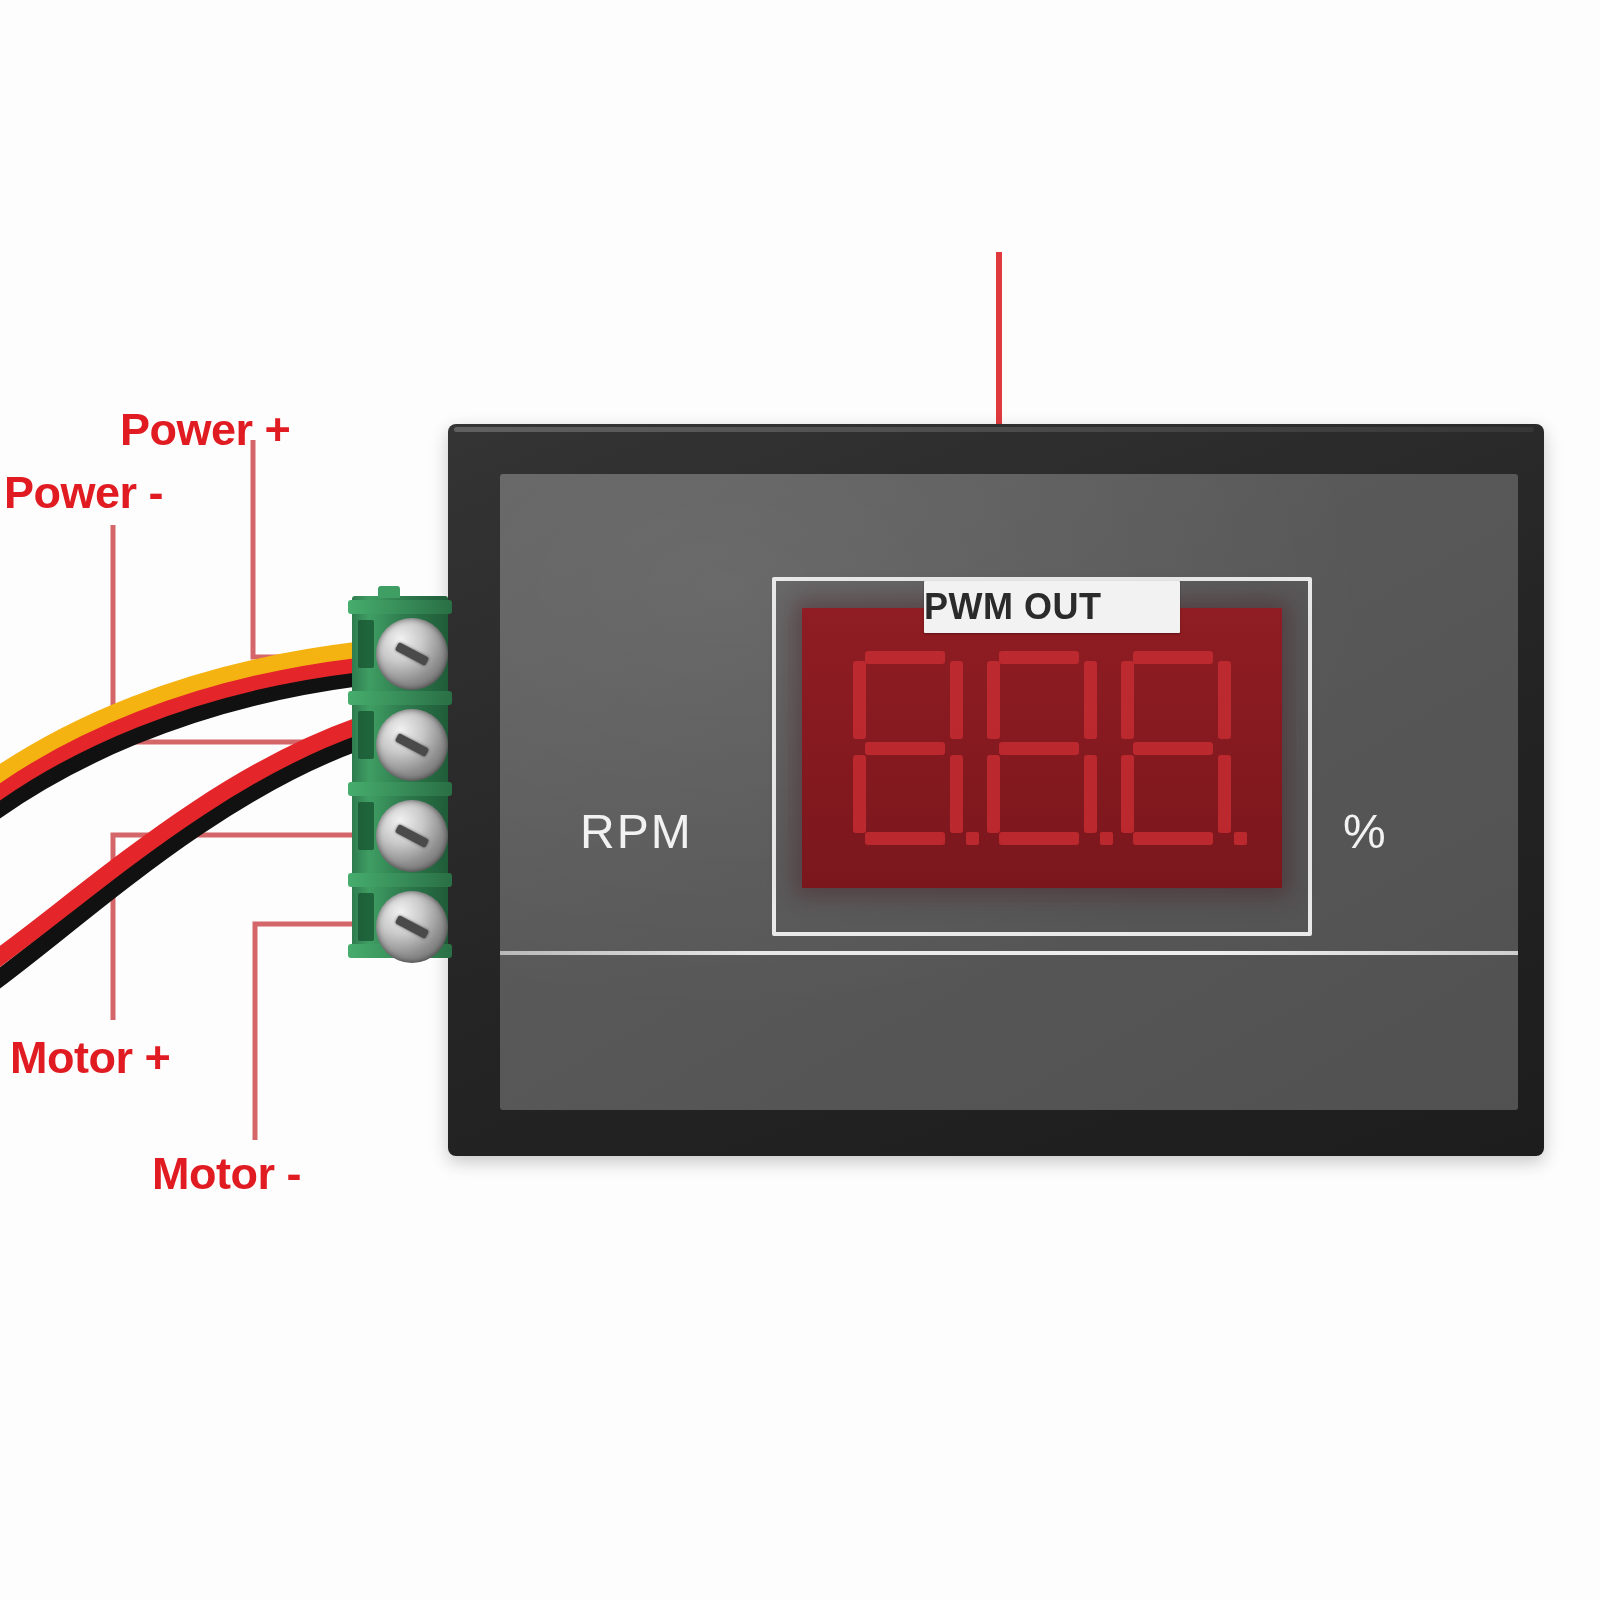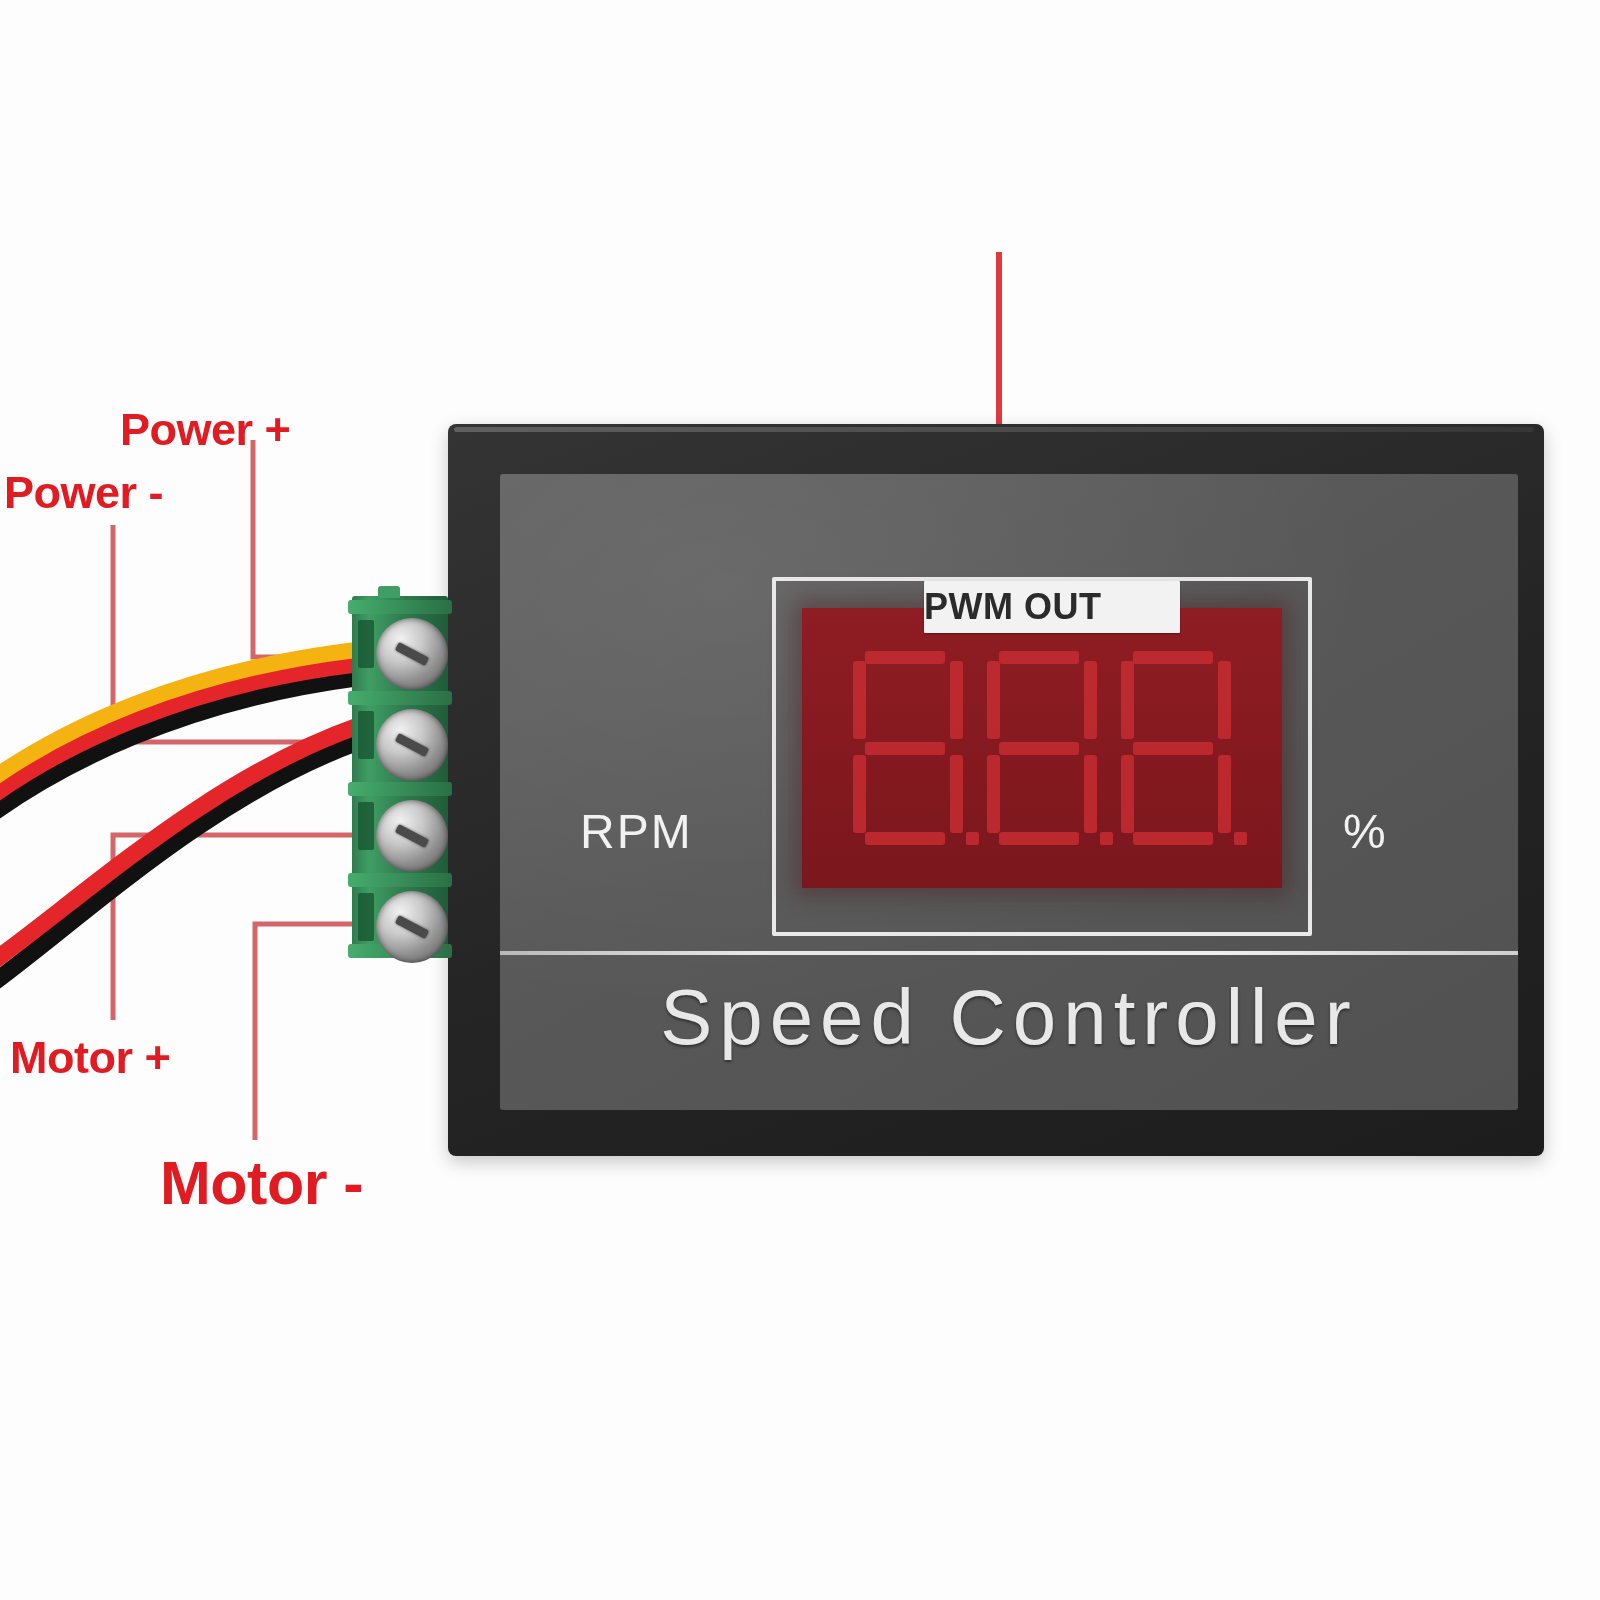--- a/index.html
+++ b/index.html
@@ -8,21 +8,21 @@
 
   #stage{position:absolute;inset:0;background:#fdfdfd;}
 
   
   .anno{position:absolute;color:#e11b22;font-weight:bold;white-space:nowrap;
         letter-spacing:-0.5px;}
   #lbl-led-panel{left:825px;top:193px;font-size:48px;}
   #lbl-power-plus{left:120px;top:404px;font-size:45px;}
   #lbl-power-minus{left:4px;top:467px;font-size:45px;}
   #lbl-motor-plus{left:10px;top:1032px;font-size:45px;}
-  #lbl-motor-minus{left:152px;top:1148px;font-size:61px;margin-left:8px;}
+  #lbl-motor-minus{left:152px;top:1148px;font-size:45px;}
 
   
   #leaders{position:absolute;left:0;top:0;width:1600px;height:1600px;
            pointer-events:none;}
 
   
   #wires{position:absolute;left:0;top:0;width:1600px;height:1600px;}
 
   
   #device{position:absolute;left:448px;top:424px;width:1096px;height:732px;}
@@ -177,21 +177,20 @@
 
       <div id="pwm-tab">
         <span>PWM OUT</span>
       </div>
 
       <div id="lbl-rpm">RPM</div>
       <div id="lbl-pct">%</div>
 
       <div id="divider"></div>
 
-      <div id="lbl-speed">Speed Controller</div>
     </div>
   </div>
 
   <div id="terminal">
     <div class="tb-body"></div>
     <div class="tb-nub" style="top:-10px;"></div>
     <div class="tb-rail" style="top:4px;"></div>
     <div class="tb-rail" style="top:95px;"></div>
     <div class="tb-rail" style="top:186px;"></div>
     <div class="tb-rail" style="top:277px;"></div>

